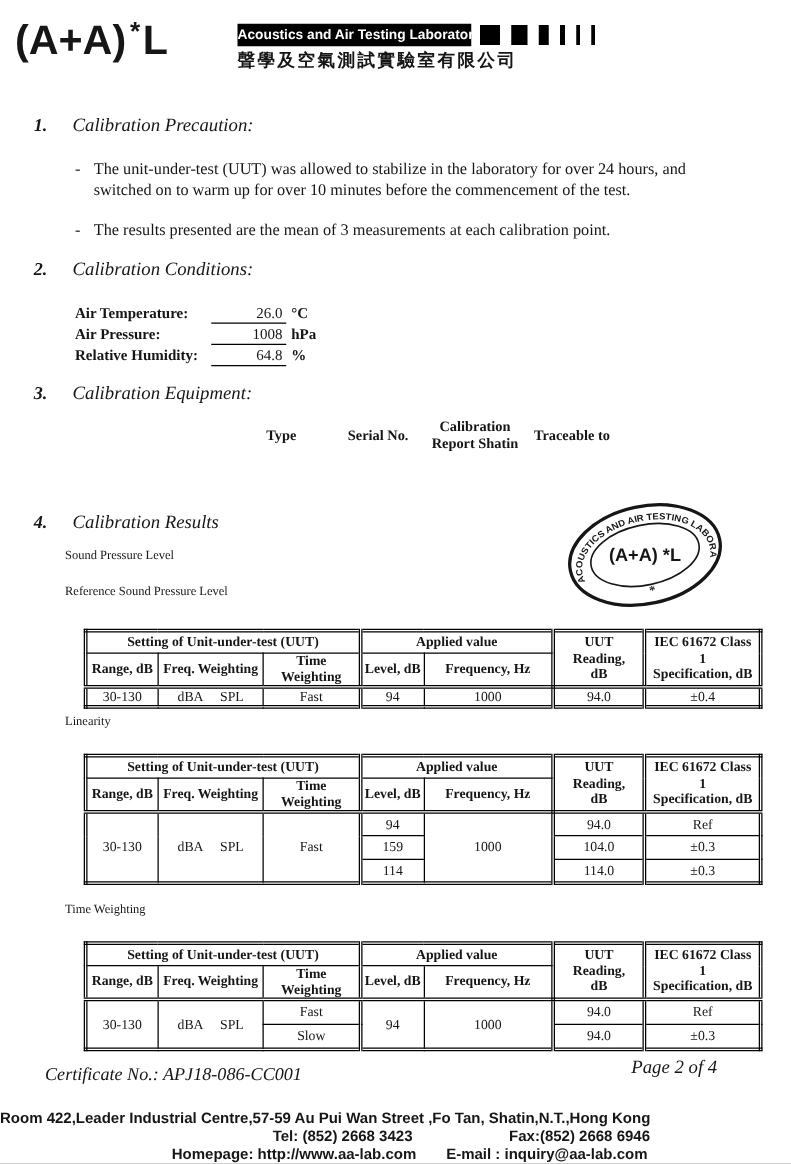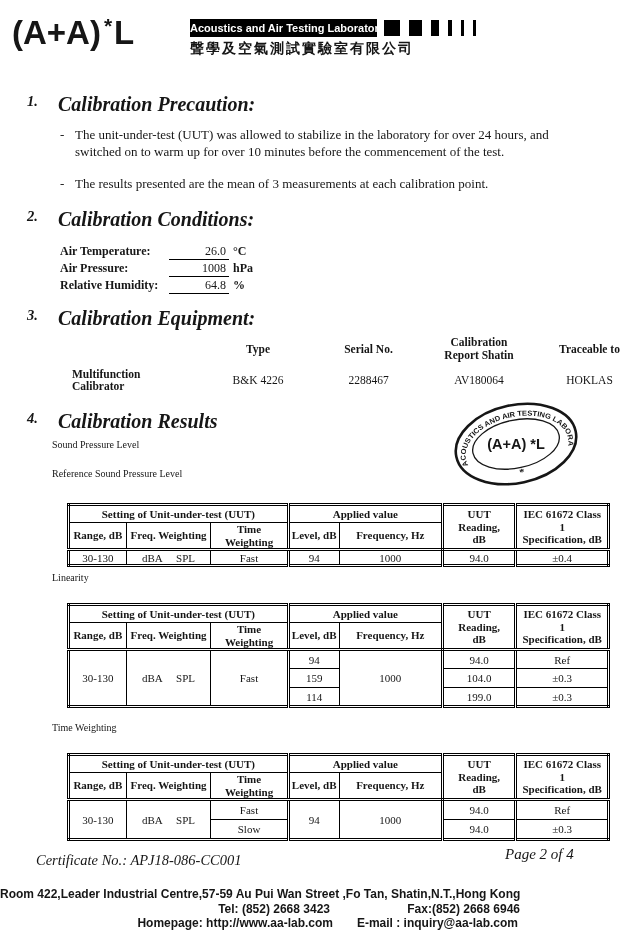--- a/index.html
+++ b/index.html
@@ -17,32 +17,32 @@
   .bar-en{left:190px;top:19px;width:187px;height:18px;background:#000;
           color:#fff;font-family:"Liberation Sans",sans-serif;font-size:11px;
           font-weight:600;text-align:center;line-height:18px;white-space:nowrap;}
   .zh{left:190px;top:40px;font-family:"Liberation Sans",sans-serif;font-size:14px;
       font-weight:600;letter-spacing:2px;white-space:nowrap;}
   .barcode{left:384px;top:20px;display:flex;align-items:flex-start;gap:9px;height:16px;}
   .barcode div{background:#000;height:16px;}
 
   
   .secnum{font-size:14.5px;font-weight:bold;font-style:italic;}
-  .sectitle{font-size:20px;font-weight:bold;font-style:italic;}
+  .sectitle{font-size:15px;font-weight:normal;font-style:italic;}
   .body-txt{font-size:13px;line-height:16.5px;}
   .sublabel{font-size:10px;}
 
   
   .cond-label{font-weight:bold;font-size:12px;}
   .cond-line{display:inline-block;width:57px;border-bottom:1px solid #000;
              text-align:right;font-size:12px;padding-right:3px;}
   .cond-unit{font-weight:bold;font-size:12px;}
 
   
-  .eq-row{display:flex;align-items:center;gap:33px;}
+  .eq-row{display:flex;align-items:center;}
   .eq-cell{text-align:center;font-size:11.5px;line-height:13px;}
   .eq-h{font-weight:bold;white-space:pre-line;}
   .eq-label{font-weight:bold;text-align:left;font-size:11.5px;}
 
   
   table.ctable{border-collapse:collapse;table-layout:fixed;width:543px;
                border:3px double #000;font-size:11px;}
   table.ctable th,table.ctable td{border:1px solid #000;text-align:center;
                vertical-align:middle;padding:0 2px;font-weight:normal;}
   table.ctable th{font-weight:bold;line-height:12.5px;}
@@ -107,27 +107,20 @@
   <div class="abs sectitle" style="left:58px;top:307px">Calibration Equipment:</div>
 
   <div class="abs eq-row" style="left:72px;top:334px;height:30px">
     <div class="eq-cell" style="width:113px"></div>
     <div class="eq-cell eq-h" style="width:80px">Type</div>
     <div class="eq-cell eq-h" style="width:75px">Serial No.</div>
     <div class="eq-cell eq-h" style="width:80px">Calibration
 Report Shatin</div>
     <div class="eq-cell eq-h" style="width:75px">Traceable to</div>
   </div>
-  <div class="abs eq-row" style="left:72px;top:368px">
-    <div class="eq-label" style="width:113px">Multifunction Calibrator</div>
-    <div class="eq-cell" style="width:80px">B&amp;K 4226</div>
-    <div class="eq-cell" style="width:75px">2288467</div>
-    <div class="eq-cell" style="width:80px">AV180064</div>
-    <div class="eq-cell" style="width:75px">HOKLAS</div>
-  </div>
 
   <div class="abs secnum" style="left:27px;top:410px">4.</div>
   <div class="abs sectitle" style="left:58px;top:410px">Calibration Results</div>
   <div class="abs sublabel" style="left:52px;top:439px">Sound Pressure Level</div>
   <div class="abs sublabel" style="left:52px;top:468px">Reference Sound Pressure Level</div>
 
   <svg class="abs" style="left:450px;top:400px" width="132" height="88" viewBox="0 0 132 88">
     <g transform="rotate(-12 66 44)">
       <ellipse cx="66" cy="44" rx="61" ry="39" fill="none" stroke="#161616" stroke-width="2.6"></ellipse>
       <ellipse cx="66" cy="44" rx="44" ry="24" fill="none" stroke="#161616" stroke-width="1.3"></ellipse>
@@ -236,21 +229,21 @@
         <td class="dsep">94.0</td>
         <td class="dsep">Ref</td>
       </tr>
       <tr>
         <td class="dsep">159</td>
         <td class="dsep">104.0</td>
         <td class="dsep">±0.3</td>
       </tr>
       <tr>
         <td class="dsep">114</td>
-        <td class="dsep">199.0</td>
+        <td class="dsep">114.0</td>
         <td class="dsep">±0.3</td>
       </tr>
     </tbody>
   </table>
 
   <div class="abs sublabel" style="left:52px;top:722px">Time Weighting</div>
   <table class="abs ctable t3" style="left:67px;top:753px">
     <colgroup>
         <col style="width:10.7%">
         <col style="width:15.65%">

